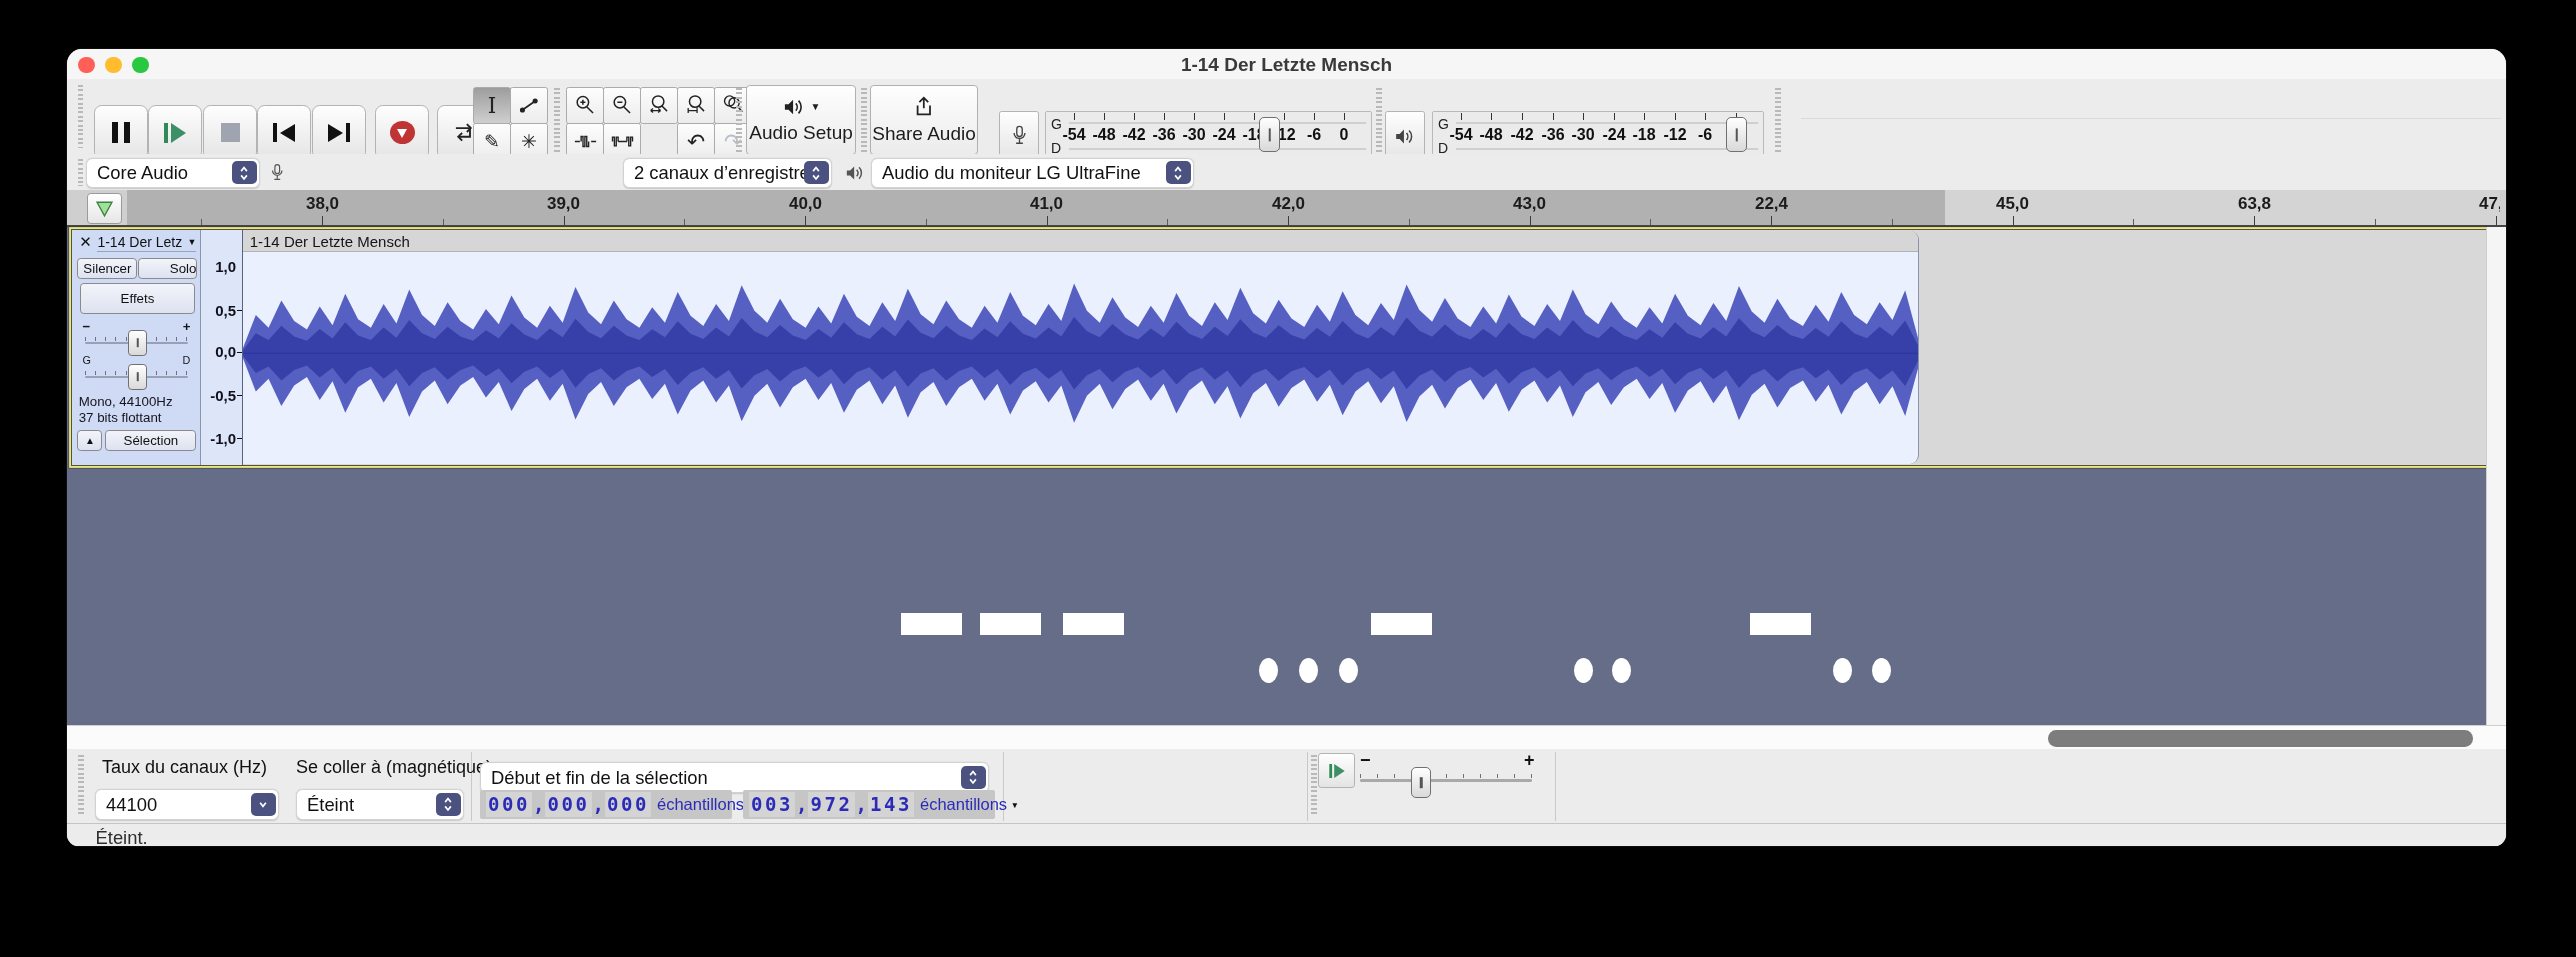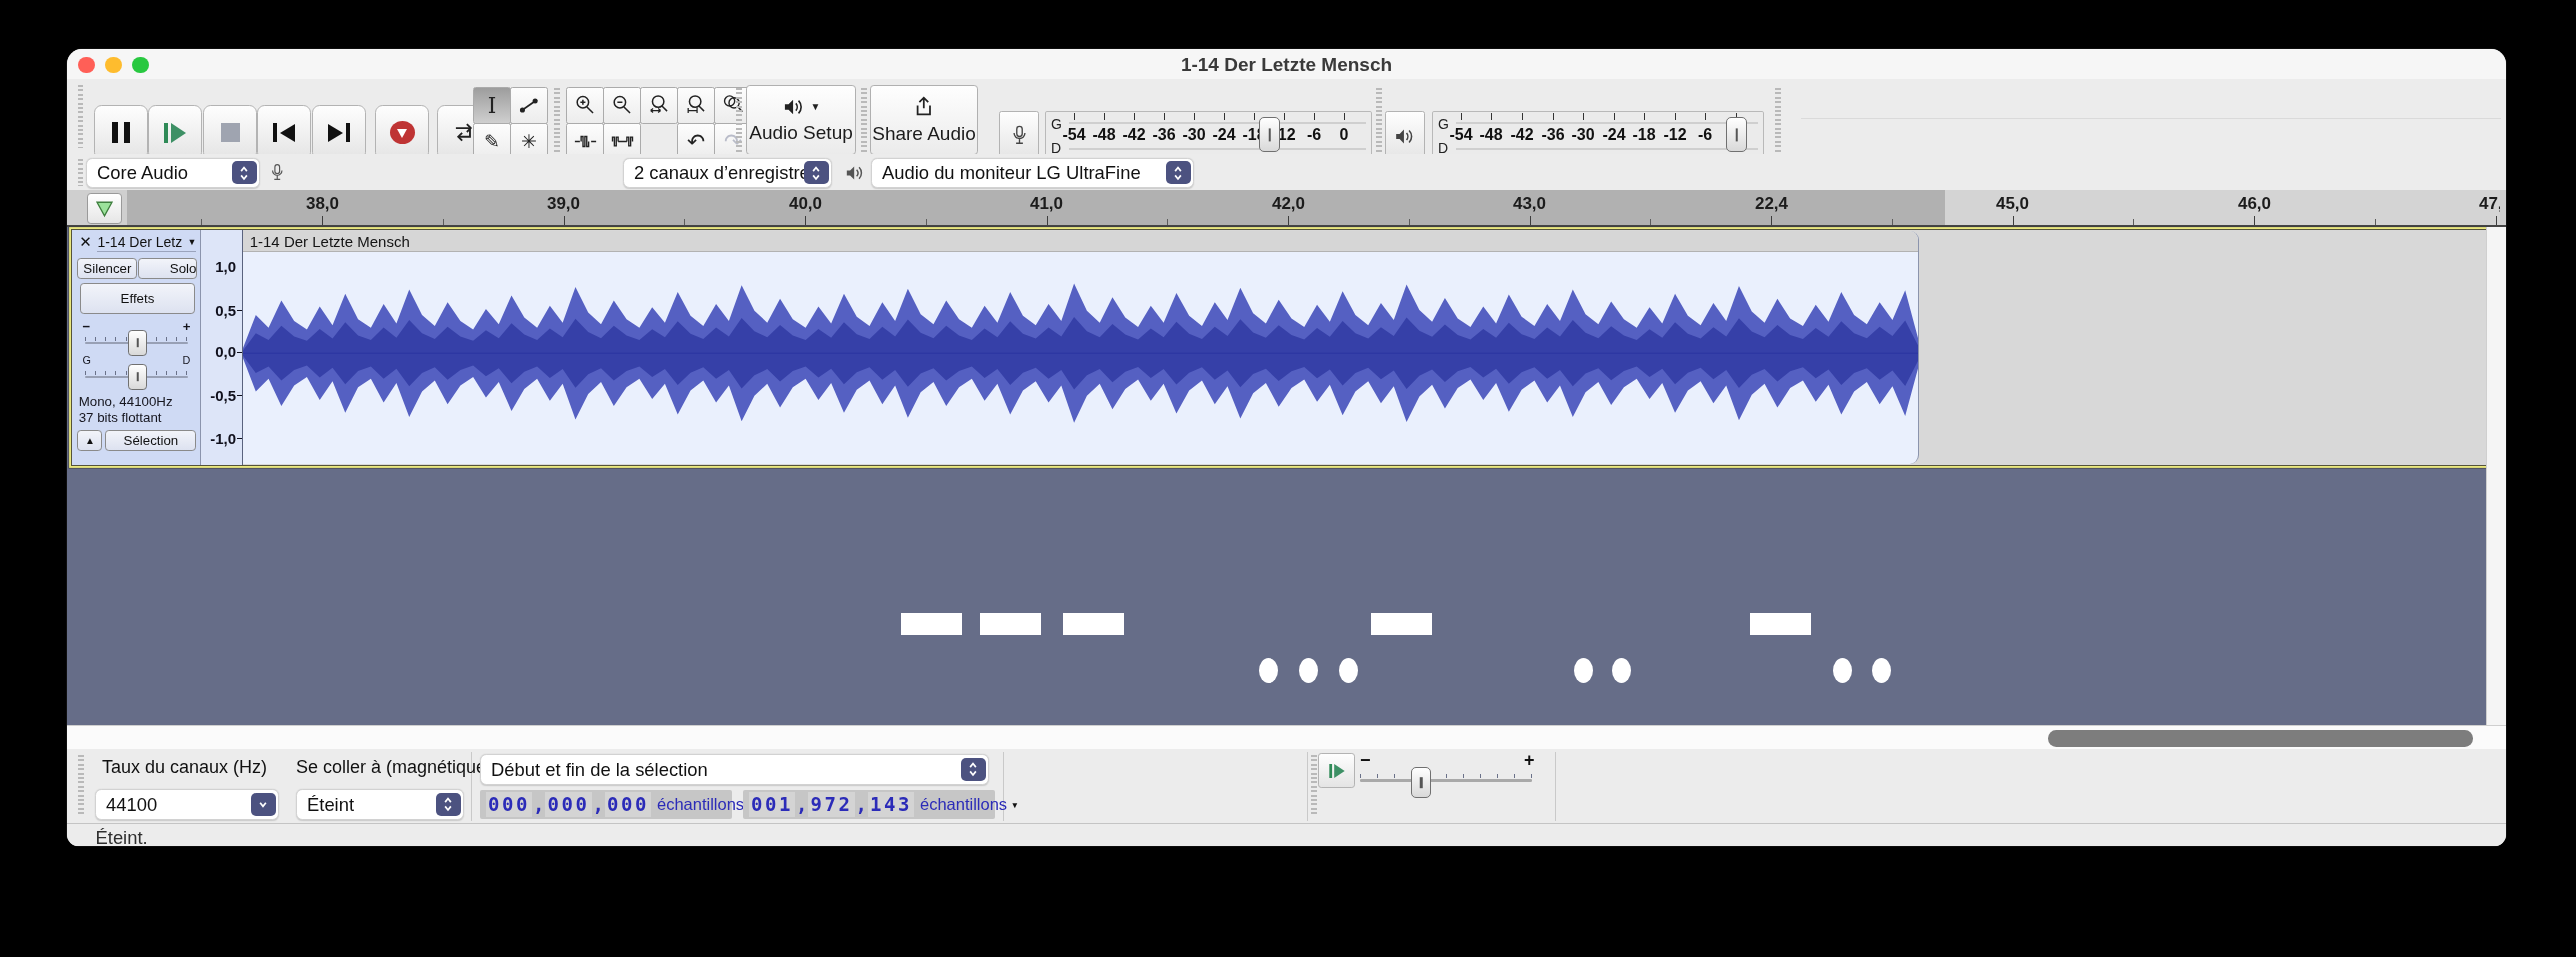--- a/index.html
+++ b/index.html
@@ -380,21 +380,21 @@
           <div class="tl-tick-minor" style="left: 1040px;"></div>
           <div class="tl-num" style="left: 1377px;">43,0</div>
           <div class="tl-tick" style="left: 1403px;"></div>
           <div class="tl-tick-minor" style="left: 1282px;"></div>
           <div class="tl-num" style="left: 1619px;">22,4</div>
           <div class="tl-tick" style="left: 1644px;"></div>
           <div class="tl-tick-minor" style="left: 1523px;"></div>
           <div class="tl-num" style="left: 1860px;">45,0</div>
           <div class="tl-tick" style="left: 1886px;"></div>
           <div class="tl-tick-minor" style="left: 1765px;"></div>
-          <div class="tl-num" style="left: 2102px;">46,0</div>
+          <div class="tl-num" style="left: 2102px;">63,8</div>
           <div class="tl-tick" style="left: 2127px;"></div>
           <div class="tl-tick-minor" style="left: 2006px;"></div>
           <div class="tl-num" style="left: 2343px;">47,0</div>
           <div class="tl-tick" style="left: 2369px;"></div>
           <div class="tl-tick-minor" style="left: 2248px;"></div>
         </div>
   </div>
 
   <div class="canvas">
     <div class="track">
@@ -522,39 +522,39 @@
     </div>
     <div class="b-label" style="left:229px;top:8.2px;">Se coller à (magnétique)</div>
     <div class="mac-select" style="left:229px;top:40px;width:166px;height:29px;">
       <span class="val">Éteint</span>
       <span class="chev">
             <svg width="10" height="16.5" viewBox="0 0 14 22">
               <path d="M3 8 L7 3 L11 8 M3 14 L7 19 L11 14" stroke="#fff" stroke-width="2.4" fill="none"></path>
             </svg>
           </span>
     </div>
-    <div class="mac-select" style="left:413px;top:5px;width:507px;height:29px;justify-content:flex-end;">
+    <div class="mac-select" style="left:413px;top:13px;width:507px;height:29px;justify-content:flex-end;">
       <span class="val">Début et fin de la sélection</span>
       <span class="chev">
             <svg width="10" height="16.5" viewBox="0 0 14 22">
               <path d="M3 8 L7 3 L11 8 M3 14 L7 19 L11 14" stroke="#fff" stroke-width="2.4" fill="none"></path>
             </svg>
           </span>
     </div>
     <div class="numfield" style="left:413px;top:41px;width:242px;">
           <span class="nf-grp">000</span>
           <span class="nf-comma">,</span>
           <span class="nf-grp">000</span>
           <span class="nf-comma">,</span>
           <span class="nf-grp">000</span>
           <span class="nf-unit">échantillons</span>
           <span class="nf-arrow">▾</span>
         </div>
     <div class="numfield" style="left:676px;top:41px;width:242px;">
-          <span class="nf-grp">001</span>
+          <span class="nf-grp">003</span>
           <span class="nf-comma">,</span>
           <span class="nf-grp">972</span>
           <span class="nf-comma">,</span>
           <span class="nf-grp">143</span>
           <span class="nf-unit">échantillons</span>
           <span class="nf-arrow">▾</span>
         </div>
 
     <div class="grip" style="left:1244px;top:6.3px;bottom:6.3px;"></div>
     <div class="tb-btn" style="left:1251px;top:4.4px;width:35px;height:33px;border-radius:3.2px;">

